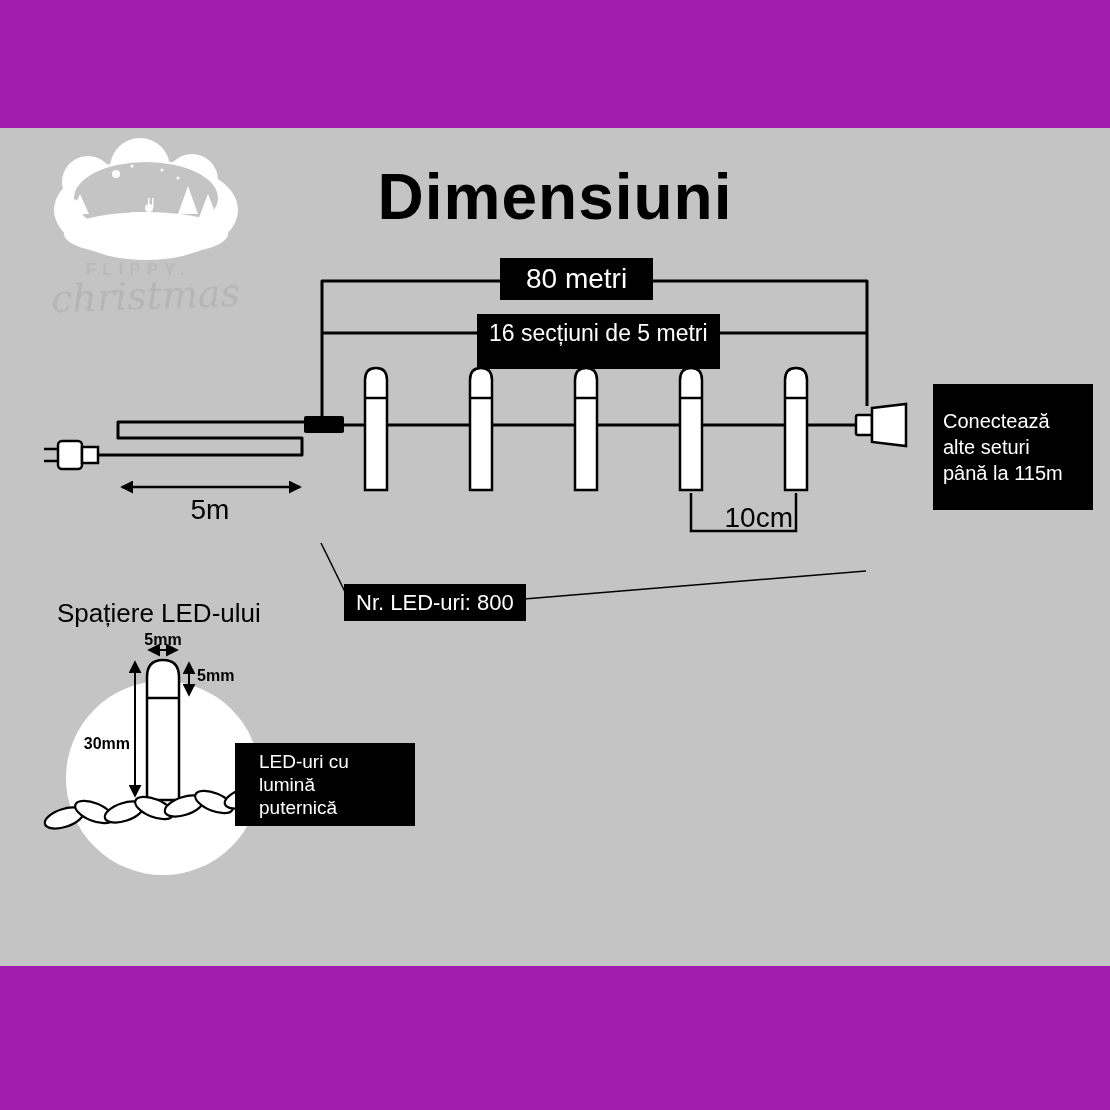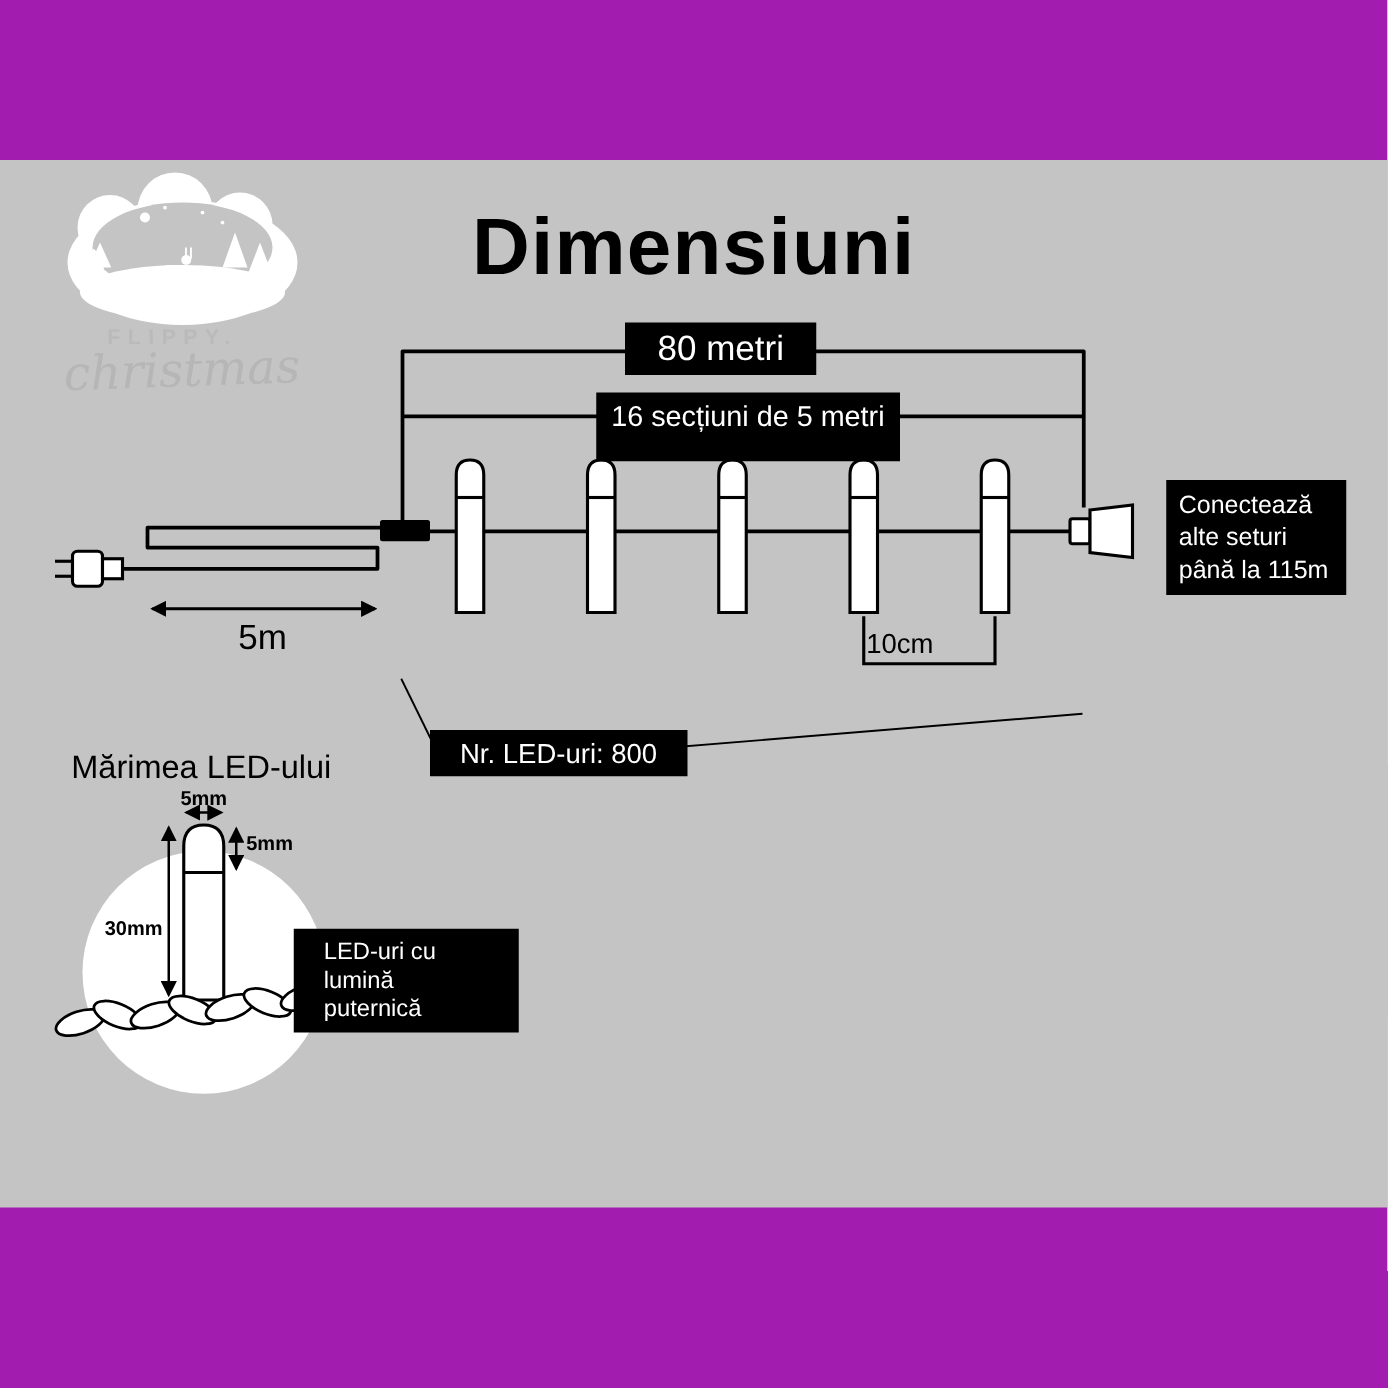--- a/index.html
+++ b/index.html
@@ -14,24 +14,24 @@
     left:0;top:160px;width:1110px;text-align:center;
     font-size:64px;font-weight:700;letter-spacing:1px;
   }
   .blackbox{
     background:#000;color:#fff;white-space:nowrap;display:inline-block;
     box-sizing:border-box;
   }
   .box-80{left:500px;top:258px;height:42px;line-height:42px;padding:0 26px;font-size:28px;font-weight:400;}
   .box-16{left:477px;top:314px;height:55px;line-height:38px;padding:0 12px;font-size:23px;}
   .label-5m{left:150px;top:494px;width:120px;text-align:center;font-size:28px;}
-  .label-10cm{left:693px;top:502px;width:100px;text-align:left;font-size:22px;}
+  .label-10cm{left:693px;top:502px;width:100px;text-align:right;font-size:28px;}
   .label-spatiere{left:663px;top:540px;width:160px;text-align:center;font-size:27px;}
-  .box-connect{left:933px;top:384px;width:144px;padding:7px 10px;font-size:20px;line-height:26px;white-space:normal;}
-  .box-count{left:344px;top:584px;height:37px;line-height:37px;padding:0 24px;font-size:22px;}
+  .box-connect{left:933px;top:384px;width:160px;padding:24px 10px;font-size:20px;line-height:26px;white-space:normal;}
+  .box-count{left:344px;top:584px;height:37px;line-height:37px;padding:0 12px;font-size:22px;}
   .heading-led{left:57px;top:598px;font-size:26px;}
   .dimlbl{font-size:16px;font-weight:700;}
   .lbl-5mm-top{left:128px;top:631px;width:70px;text-align:center;}
   .lbl-5mm-right{left:197px;top:667px;}
   .lbl-30mm{left:80px;top:735px;width:50px;text-align:right;}
   .box-lednote{left:235px;top:743px;width:180px;padding:7px 24px;font-size:19px;line-height:23px;white-space:normal;}
   .footnote{left:0;top:903px;width:1110px;text-align:center;font-size:25px;}
   
   .logo{left:28px;top:136px;width:235px;height:200px;}
   .logo svg{position:absolute;left:0;top:0;}
@@ -189,21 +189,21 @@
   <div class="abs label-10cm">10cm</div>
 
   <div class="abs blackbox box-connect">
     <div>Conectează</div>
     <div>alte seturi</div>
     <div>până la 115m</div>
   </div>
 
   <div class="abs blackbox box-count">Nr. LED-uri: 800</div>
 
-  <div class="abs heading-led">Mărimea LED-ului</div>
+  <div class="abs heading-led">Spațiere LED-ului</div>
   <div class="abs dimlbl lbl-5mm-top">5mm</div>
   <div class="abs dimlbl lbl-5mm-right">5mm</div>
   <div class="abs dimlbl lbl-30mm">30mm</div>
 
   <div class="abs blackbox box-lednote">
     <div>LED-uri cu lumină</div>
     <div>puternică</div>
   </div>
 
 

